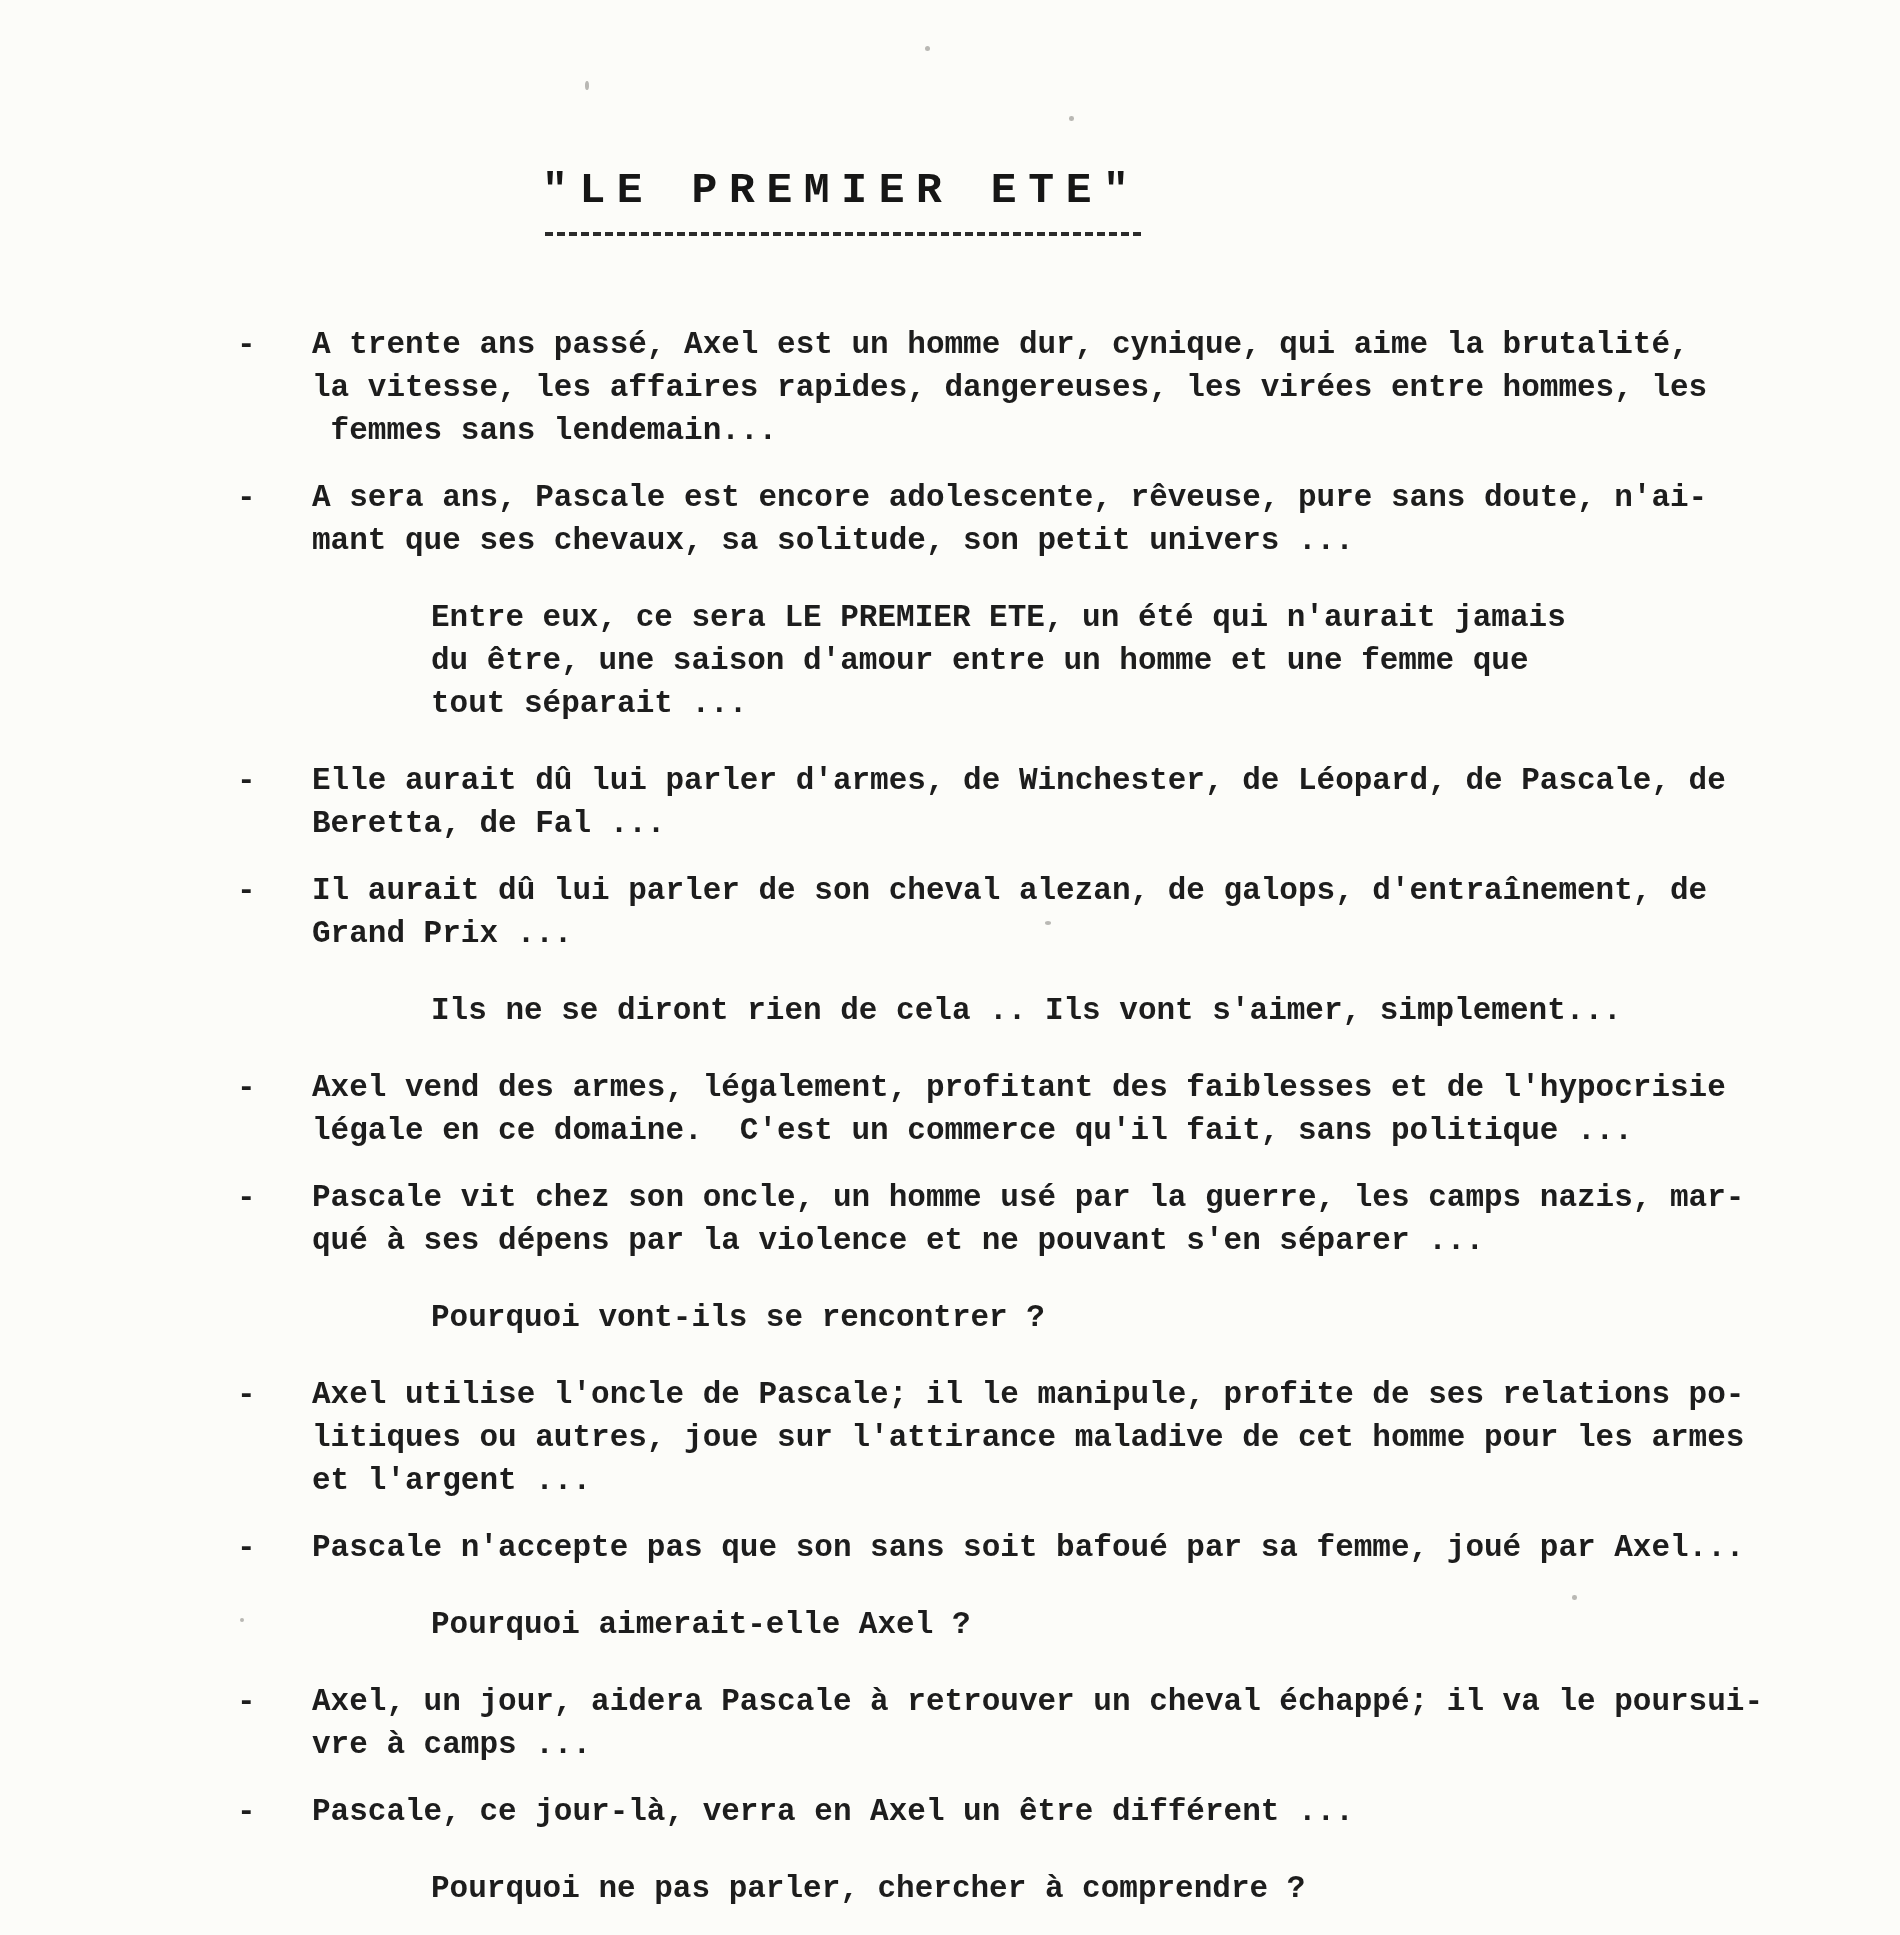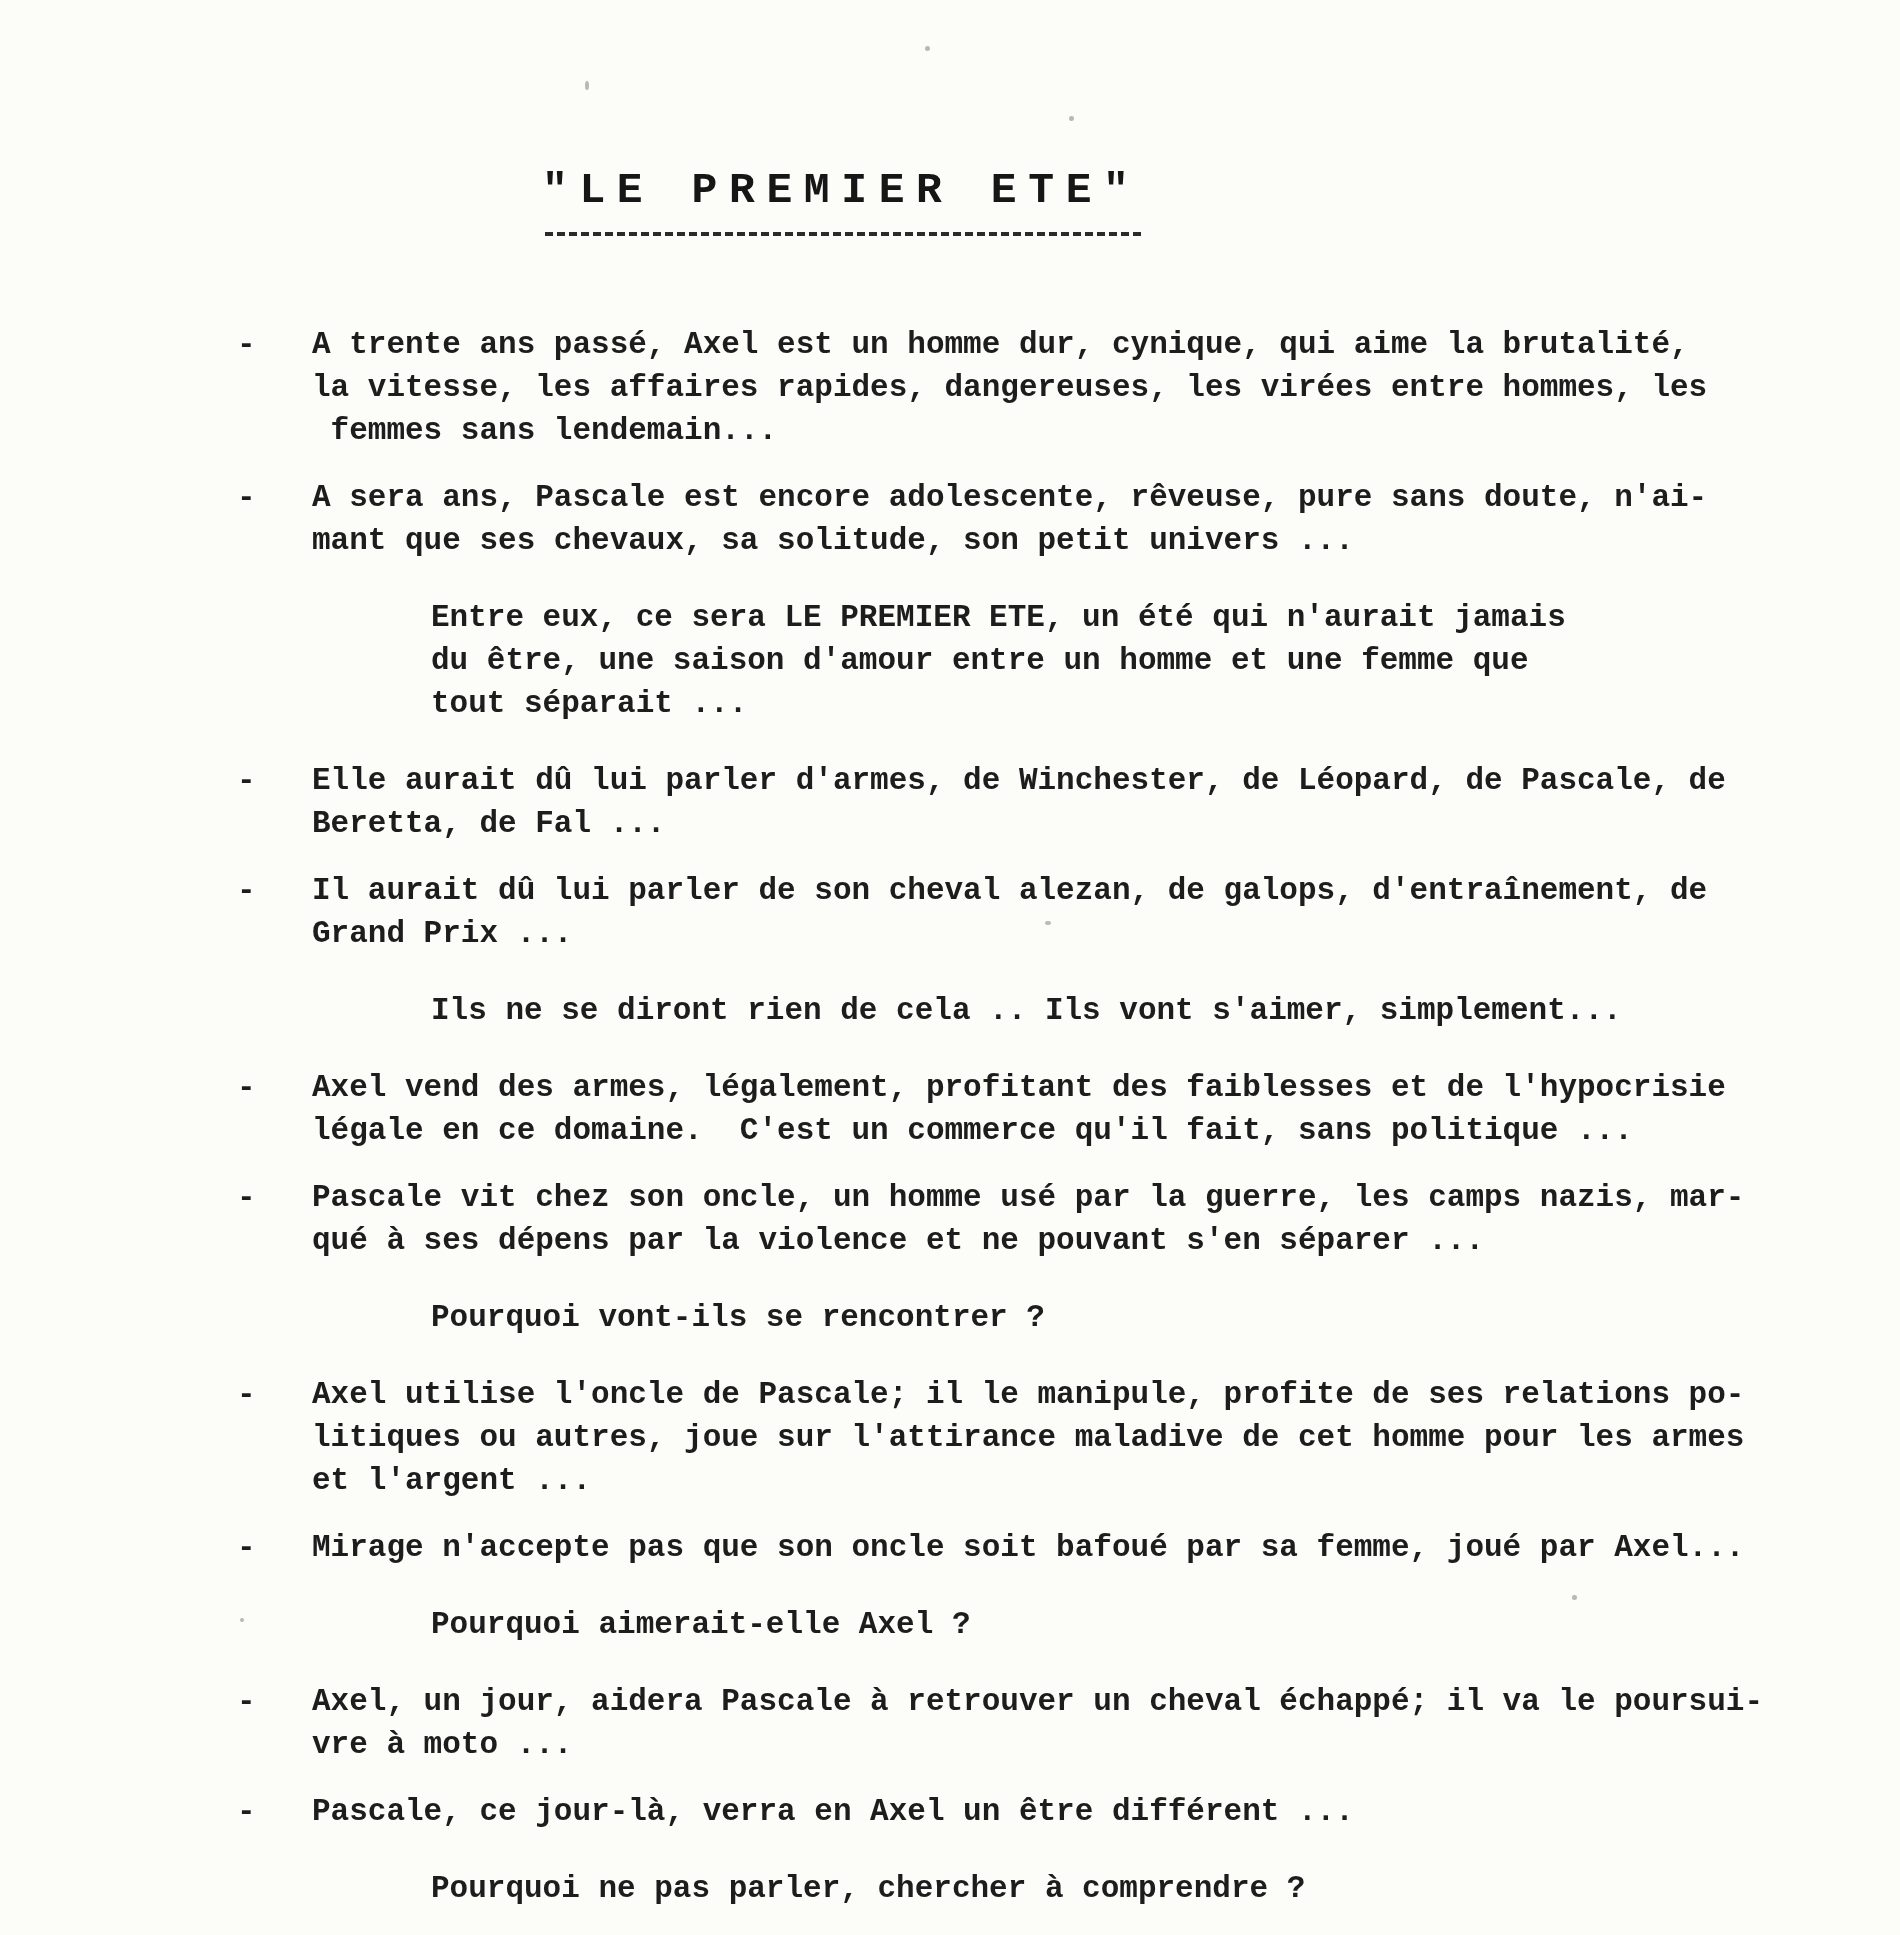--- a/index.html
+++ b/index.html
@@ -129,31 +129,31 @@
 
     <div class="block bullet">
       <span class="dash">-</span>
       <div class="text">Axel utilise l'oncle de Pascale; il le manipule, profite de ses relations po-
 litiques ou autres, joue sur l'attirance maladive de cet homme pour les armes
 et l'argent ...</div>
     </div>
 
     <div class="block bullet">
       <span class="dash">-</span>
-      <div class="text">Mirage n'accepte pas que son oncle soit bafoué par sa femme, joué par Axel...</div>
+      <div class="text">Pascale n'accepte pas que son sans soit bafoué par sa femme, joué par Axel...</div>
     </div>
 
     <div class="block indent">
       <div class="text">Pourquoi aimerait-elle Axel ?</div>
     </div>
 
     <div class="block bullet">
       <span class="dash">-</span>
       <div class="text">Axel, un jour, aidera Pascale à retrouver un cheval échappé; il va le poursui-
-vre à moto ...</div>
+vre à camps ...</div>
     </div>
 
     <div class="block bullet">
       <span class="dash">-</span>
       <div class="text">Pascale, ce jour-là, verra en Axel un être différent ...</div>
     </div>
 
     <div class="block indent">
       <div class="text">Pourquoi ne pas parler, chercher à comprendre ?</div>
     </div>

